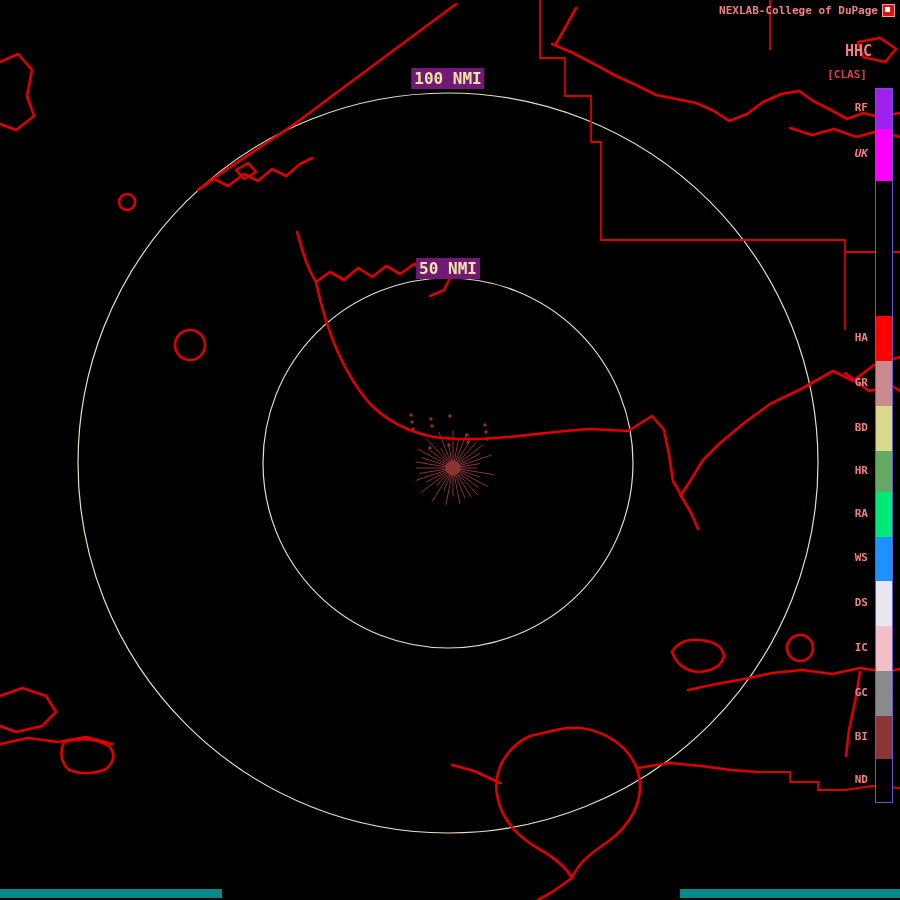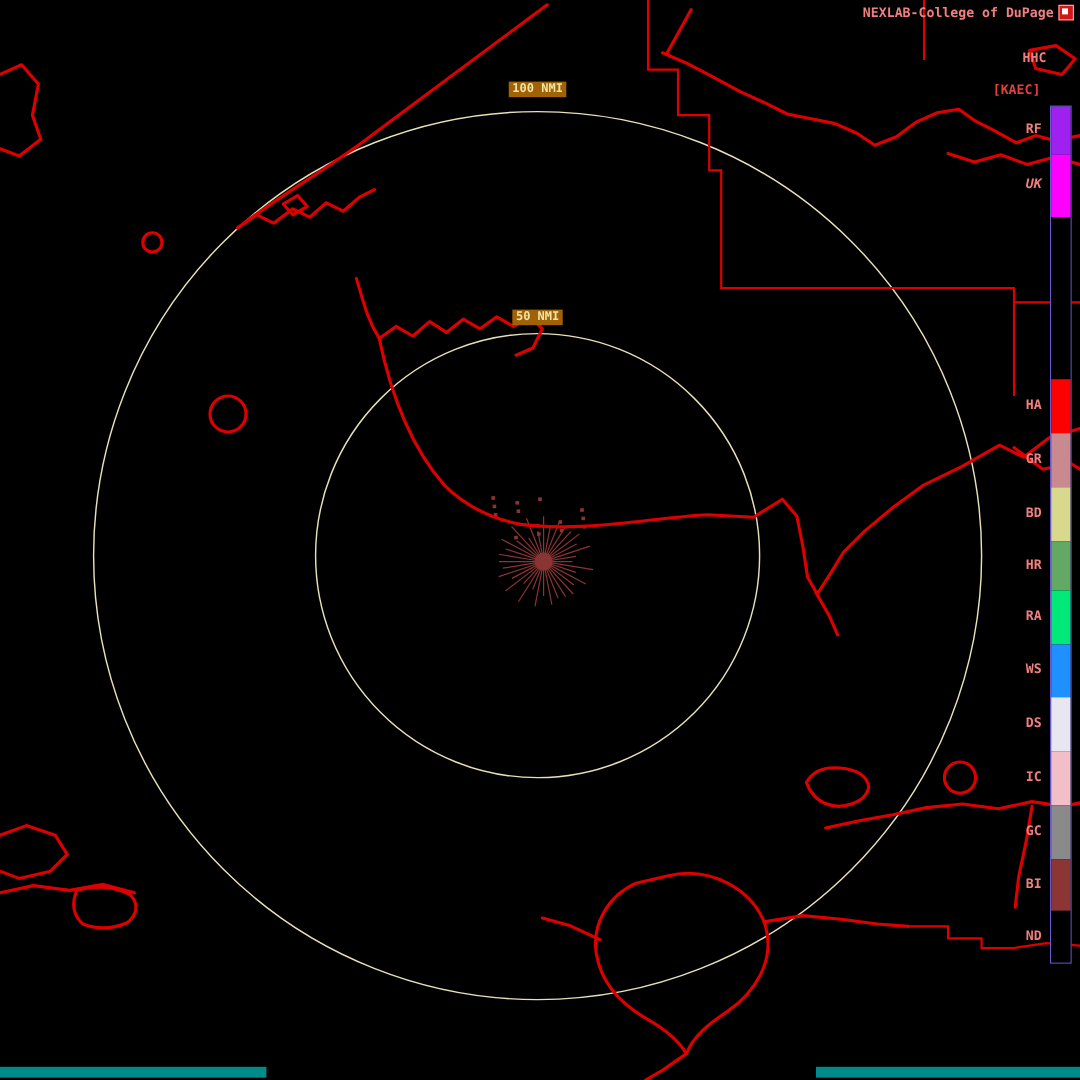--- a/index.html
+++ b/index.html
@@ -5,24 +5,24 @@
   html,body{margin:0;padding:0;background:#000;}
   #screen{
     position:relative;width:900px;height:900px;background:#000;overflow:hidden;
     font-family:"DejaVu Sans Mono","Liberation Mono",monospace;
   }
   #map-svg{position:absolute;left:0;top:0;}
   .txt{position:absolute;white-space:pre;}
   #brand-text{top:4px;right:22px;color:#F08080;font-size:11px;font-weight:bold;}
   #cod-logo{position:absolute;top:4px;right:5px;width:13px;height:13px;background:#D01818;border:1px solid #F0A0A0;box-sizing:border-box;}
   #cod-logo::after{content:"";position:absolute;left:2px;top:2px;width:5px;height:5px;background:#fff;}
-  #product-code{top:42px;right:28px;color:#F08080;font-size:11px;font-weight:bold;}
+  #product-code{top:42px;right:28px;color:#F08080;font-size:15px;font-weight:bold;}
   #classification{top:68px;right:33px;color:#E04040;font-size:11px;font-weight:bold;}
   .ring-label{
-    color:#EDE4A6;background:#a16207;font-size:10px;font-weight:bold;
+    color:#EDE4A6;background:#701a75;font-size:16px;font-weight:bold;
     padding:1px 3px;transform:translateX(-50%);
   }
   #ring-label-100{left:448px;top:68px;}
   #ring-label-50{left:448px;top:258px;}
   #legend-bar{
     position:absolute;left:875px;top:88px;width:18px;height:715px;
     background:#000;border:1px solid #6A5AD0;box-sizing:border-box;
   }
   .legend-swatch{position:absolute;left:0;width:100%;}
   .legend-label{
@@ -136,21 +136,21 @@
       <path d="M0,62 L18,54 L32,70 L27,96 L34,116 L16,130 L0,124"></path>
       <circle cx="127" cy="202" r="8"></circle>
       <circle cx="190" cy="345" r="15"></circle>
       <circle cx="800" cy="648" r="13"></circle>
     </g>
   </svg>
 
   <div class="txt" id="brand-text">NEXLAB-College of DuPage</div>
   <div id="cod-logo"></div>
   <div class="txt" id="product-code">HHC</div>
-  <div class="txt" id="classification">[KAEC]</div>
+  <div class="txt" id="classification">[CLAS]</div>
 
   <div class="txt ring-label" id="ring-label-100">100 NMI</div>
   <div class="txt ring-label" id="ring-label-50">50 NMI</div>
 
   <div id="legend-bar">
       <div class="legend-swatch" style="top: 0px; height: 40px; background: rgb(160, 32, 240);"></div>
       <div class="legend-swatch" style="top: 40px; height: 52px; background: rgb(255, 0, 255);"></div>
       <div class="legend-swatch" style="top: 92px; height: 135px; background: rgb(0, 0, 0);"></div>
       <div class="legend-swatch" style="top: 227px; height: 45px; background: rgb(255, 0, 0);"></div>
       <div class="legend-swatch" style="top: 272px; height: 45px; background: rgb(201, 138, 143);"></div>

